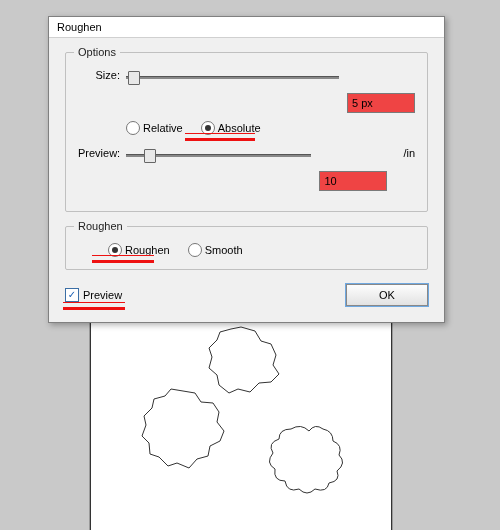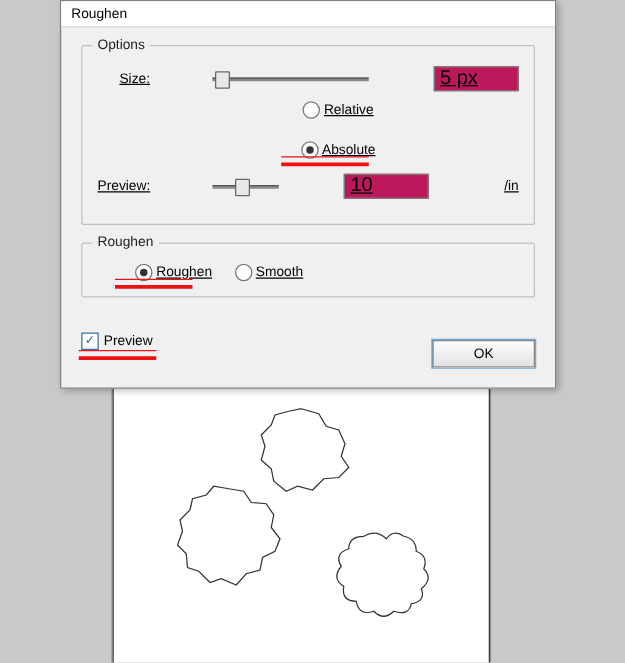--- a/index.html
+++ b/index.html
@@ -9,57 +9,55 @@
     font-family: Arial, sans-serif;
     font-size: 11px;
     width: 500px;
     height: 530px;
     overflow: hidden;
     position: relative;
   }
   .dialog {
     position: absolute;
     left: 48px;
-    top: 0;
+    top: 16px;
     width: 395px;
     background: #f0f0f0;
     border: 1px solid #808080;
     box-shadow: 2px 2px 6px rgba(0,0,0,0.3);
   }
   .titlebar {
     background: #fff;
     padding: 4px 8px;
     font-size: 11px;
     border-bottom: 1px solid #d0d0d0;
   }
   .dialog-body {
     padding: 14px 16px 16px 16px;
   }
   .fieldset {
     border: 1px solid #c0c0c0;
     border-radius: 2px;
     position: relative;
     padding: 16px 12px 12px 12px;
     margin-bottom: 14px;
-    text-decoration: underline;
   }
   .fieldset-legend {
     position: absolute;
     top: -7px;
     left: 8px;
     background: #f0f0f0;
     padding: 0 4px;
     font-size: 11px;
     color: #222;
   }
   .row {
     display: flex;
-    align-items: center;
+    align-items: flex-start;
     margin-bottom: 8px;
-    gap: 44px;
   }
   .label {
     width: 42px;
     text-align: right;
     margin-right: 6px;
     font-size: 11px;
   }
   .slider {
     position: relative;
     height: 16px;
@@ -81,24 +79,25 @@
     width: 10px;
     height: 12px;
     background: #e8e8e8;
     border: 1px solid #666;
     border-radius: 1px;
   }
   .text-input {
     width: 58px;
     height: 16px;
     border: 1px solid #7a7a7a;
-    background: #be185d;
-    font-size: 16px;
+    background: #ef4444;
+    font-size: 11px;
     padding: 1px 4px;
     box-sizing: content-box;
+    margin-top: 24px;
   }
   .unit {
     margin-left: 16px;
     font-size: 11px;
   }
   .radio-row {
     display: flex;
     align-items: center;
     margin-left: 48px;
     gap: 18px;
@@ -168,21 +167,20 @@
     background: linear-gradient(#fdfdfd,#e2e2e2);
     font-size: 11px;
     display: inline-flex;
     align-items: center;
     justify-content: center;
     cursor: pointer;
     box-shadow: 0 0 0 1px #bbb inset;
   }
   .btn.primary {
     box-shadow: 0 0 0 1px #6fa8e0;
-    margin-top: 20px;
   }
   .canvas-page {
     position: absolute;
     left: 90px;
     top: 308px;
     width: 300px;
     height: 222px;
     background: #fff;
     border: 1px solid #333;
     box-shadow: 0 0 0 1px #999;
@@ -209,21 +207,21 @@
 
       <div class="row">
         <div class="label">Size:</div>
         <div class="slider">
           <div class="slider-track"></div>
           <div class="slider-thumb" style="left:2px;"></div>
         </div>
         <input class="text-input" value="5 px" style="">
       </div>
 
-      <div class="radio-row" style="position:relative; margin-bottom:12px;flex-direction:column;">
+      <div class="radio-row" style="position:relative; margin-bottom:12px;">
         <label class="radio">
           <span class="radio-btn"></span>
           <span>Relative</span>
         </label>
         <label class="radio">
           <span class="radio-btn selected"></span>
           <span>Absolute</span>
           <span class="underline-red" style="left:-16px; bottom:-6px; width:70px;"></span>
         </label>
       </div>

